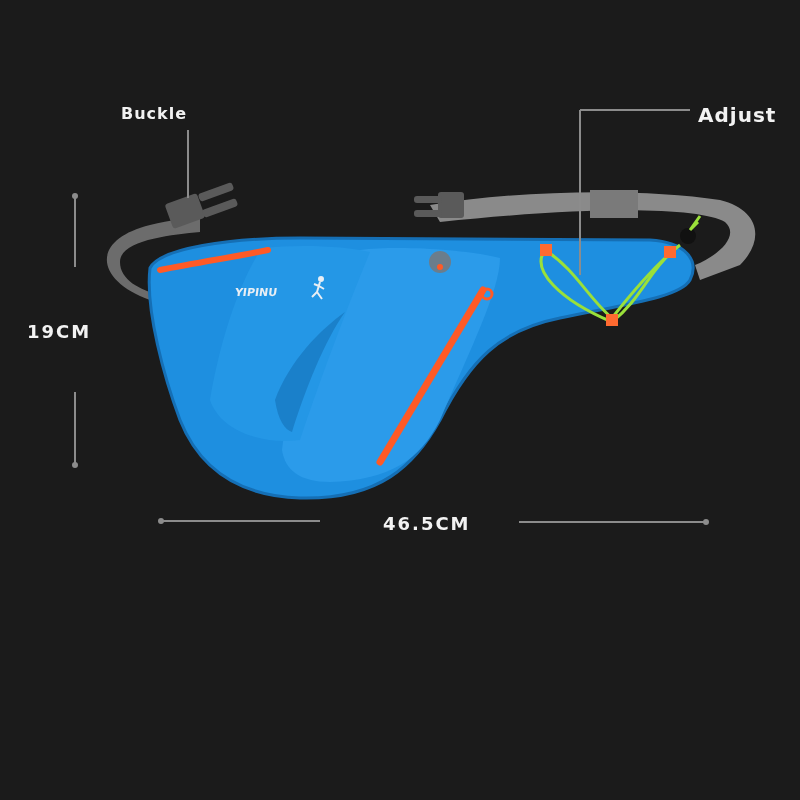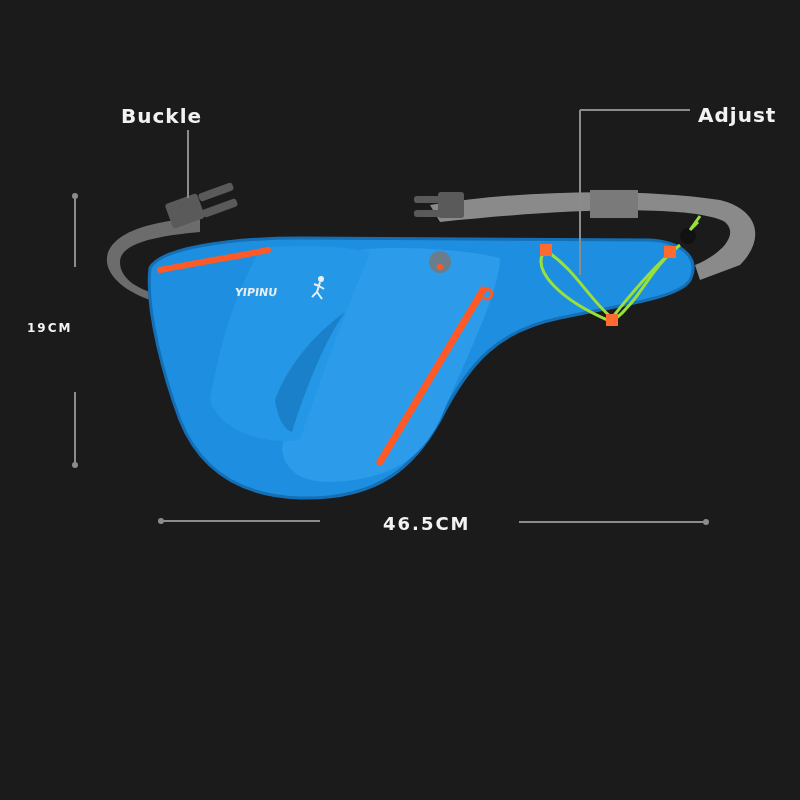--- a/index.html
+++ b/index.html
@@ -1,20 +1,20 @@
 <!DOCTYPE html>
 <html><head>
 <meta charset="utf-8">
 <style>
   html,body{margin:0;padding:0;background:#1b1b1b;}
   .stage{position:relative;width:800px;height:800px;background:#1b1b1b;overflow:hidden;font-family:"DejaVu Sans",sans-serif;}
   .label{position:absolute;color:#f2f2f2;font-weight:bold;letter-spacing:1px;white-space:nowrap;}
-  .lbl-buckle{left:121px;top:104px;font-size:20px;}
+  .lbl-buckle{left:121px;top:104px;font-size:16px;}
   .lbl-adjust{left:698px;top:103px;font-size:20px;}
-  .lbl-height{left:27px;top:321px;font-size:12px;letter-spacing:2px;}
+  .lbl-height{left:27px;top:321px;font-size:18px;letter-spacing:2px;}
   .lbl-width{left:383px;top:513px;font-size:18px;letter-spacing:2px;text-align:center;}
   svg.art{position:absolute;left:0;top:0;}
 </style>
 </head>
 <body>
 
 <div class="stage">
   <svg class="art" width="800" height="800" viewBox="0 0 800 800">
 
     <path d="M150 300 C 95 280, 90 240, 150 225 C 170 220, 190 218, 200 218 L 200 232 C 170 235, 120 240, 120 262 C 120 280, 140 290, 160 295 Z" fill="#6c6c6c"></path>

